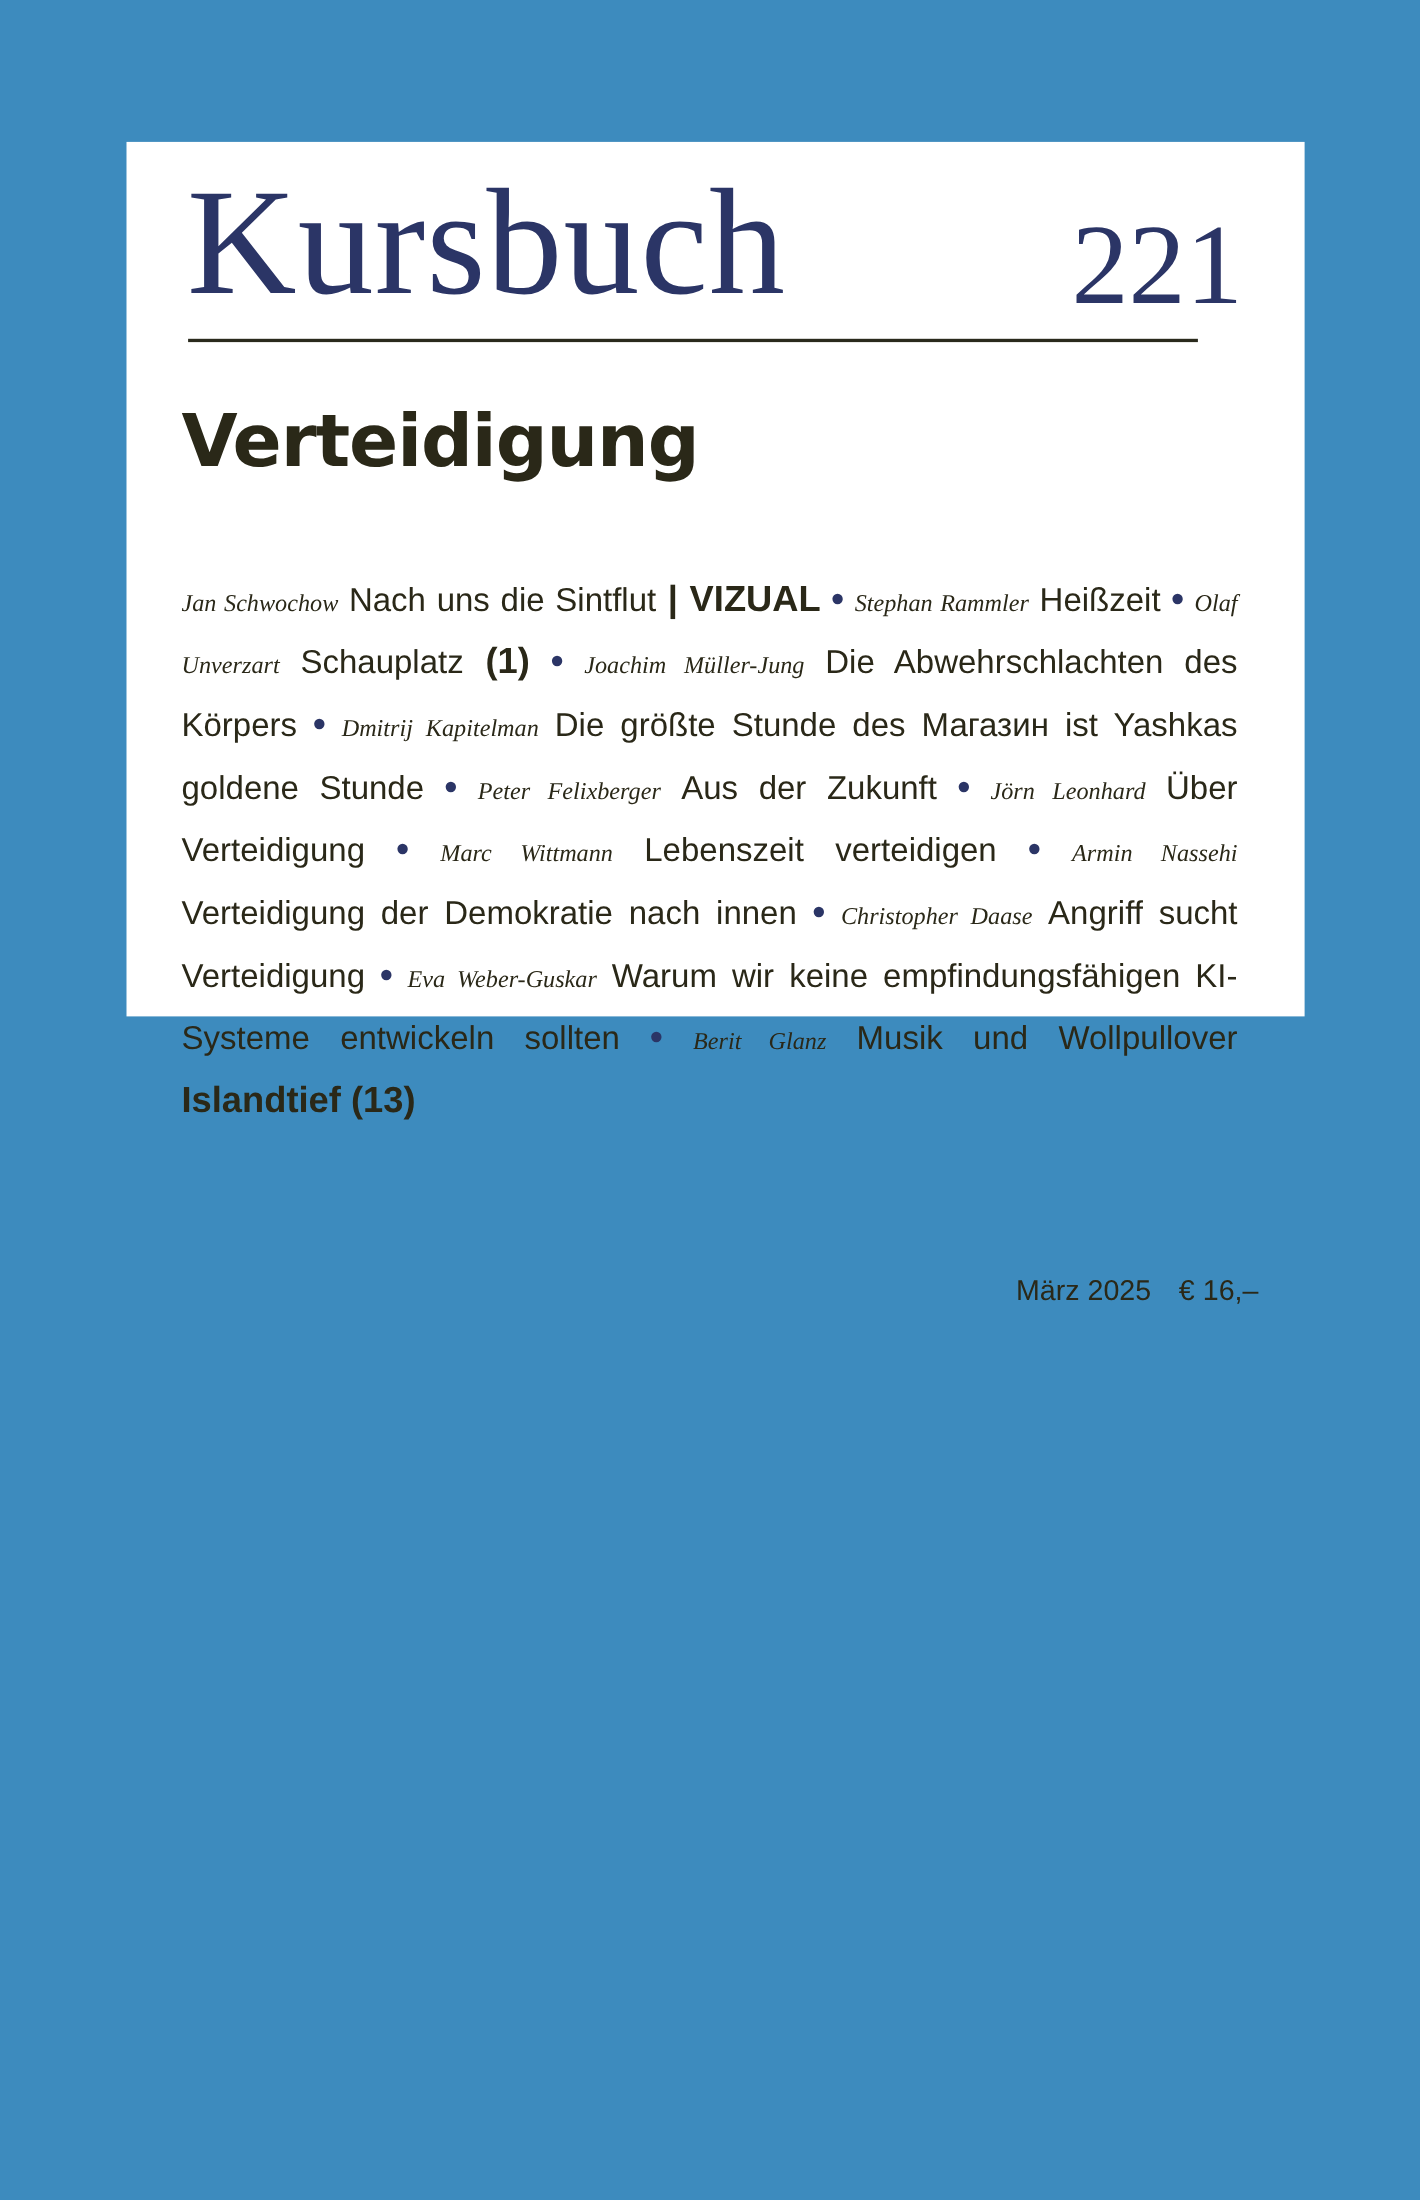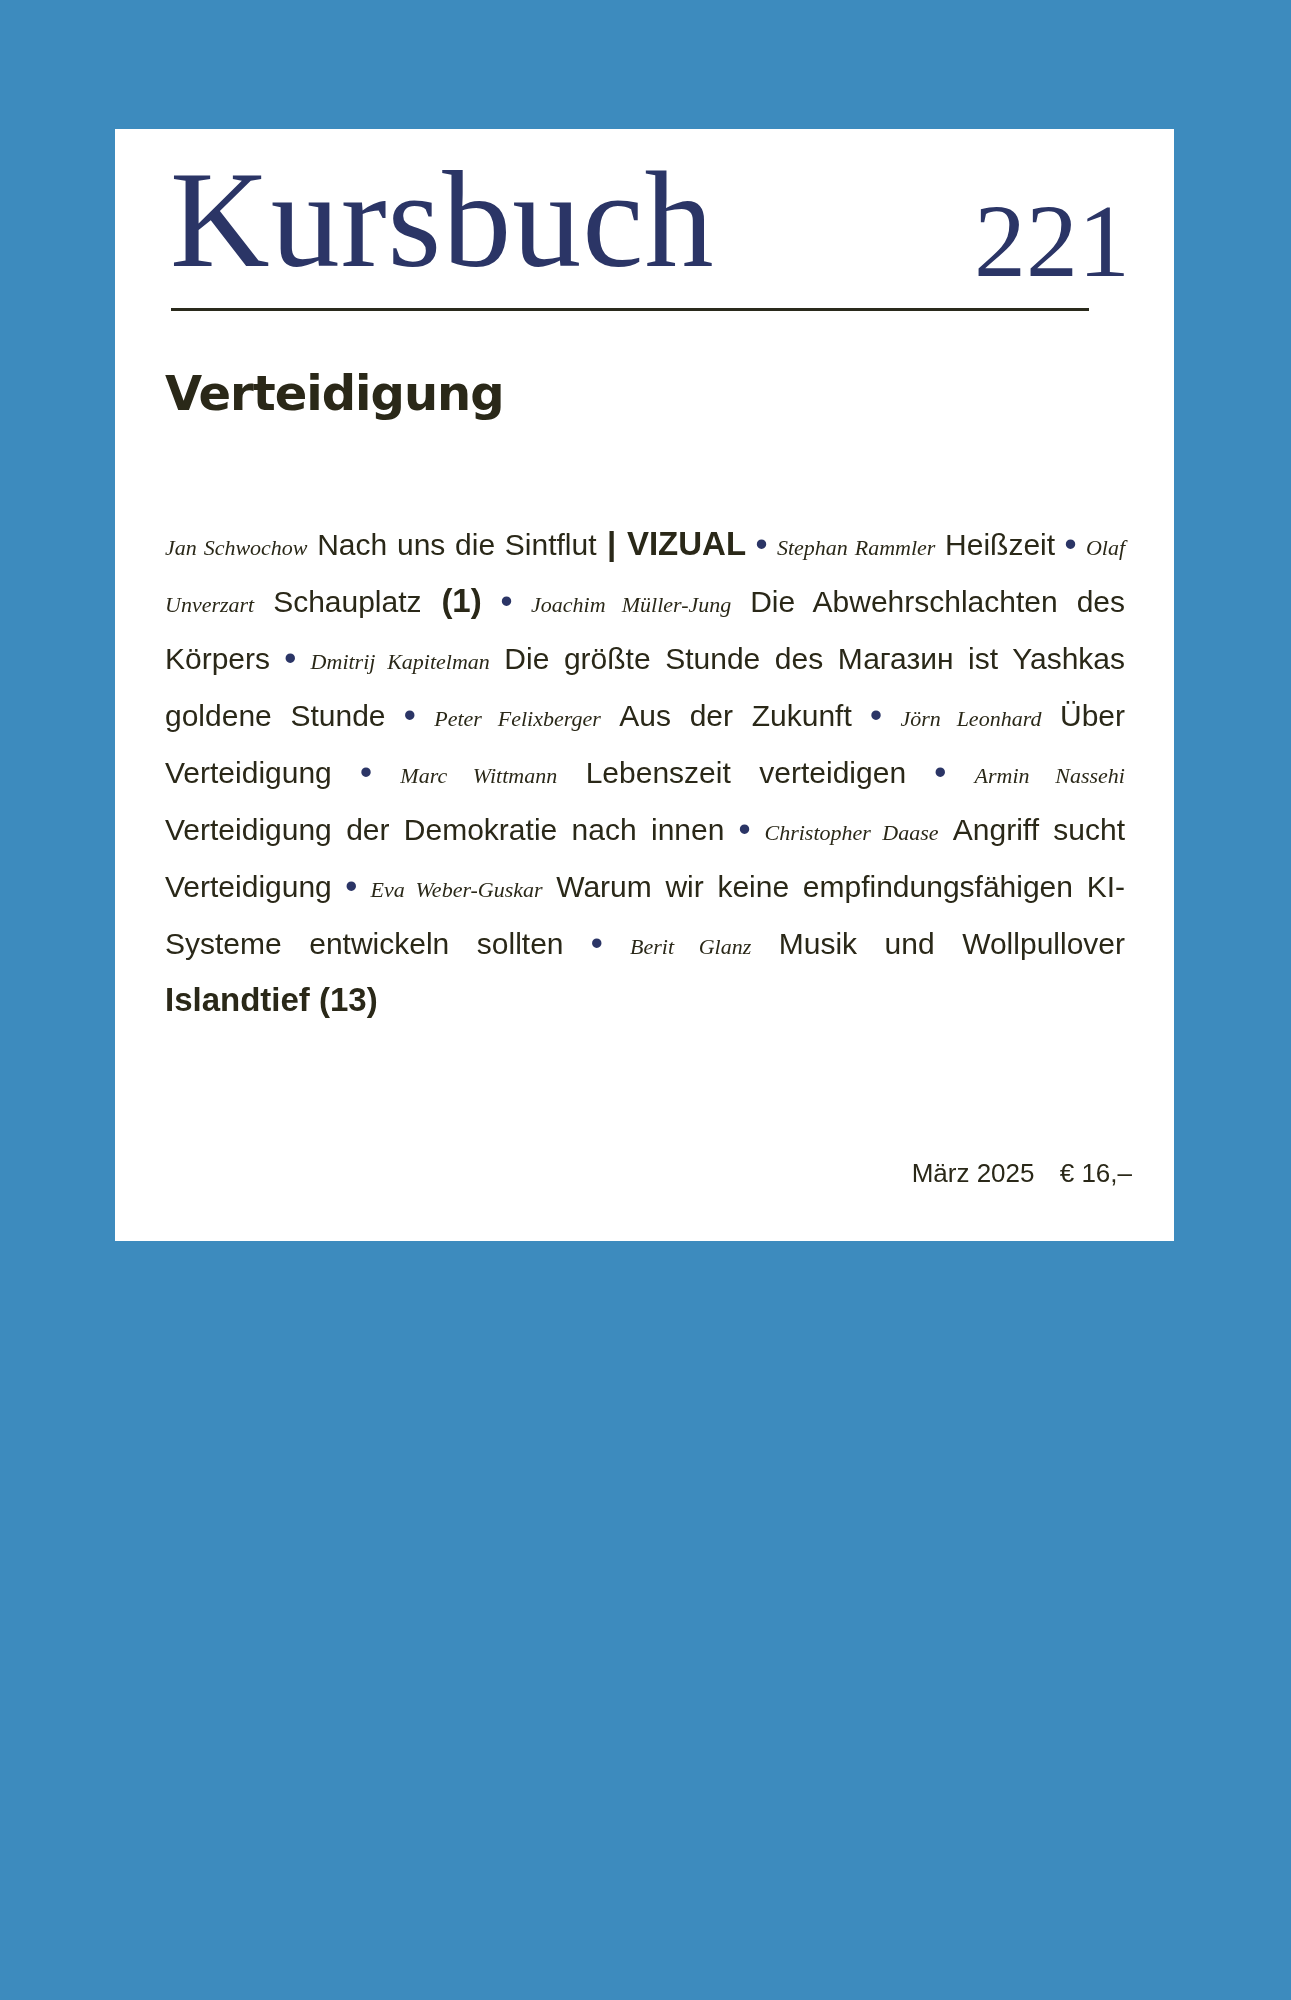--- a/index.html
+++ b/index.html
@@ -3,22 +3,23 @@
 <meta charset="utf-8">
 <style>
   html, body { margin:0; padding:0; }
   body {
     width:1291px; height:2000px;
     background:#3d8bbe;
     position:relative; overflow:hidden;
   }
   .panel {
     position:absolute; left:115px; top:129px;
-    width:1059px; height:1112px;
+    width:1059px; height:795px;
     background:#ffffff;
+    padding-left:12px;
   }
   .masthead {
     position:absolute; left:55px; top:22px; width:940px; height:180px;
   }
   .brand {
     position:absolute; left:0; top:0;
     font-family:"Liberation Serif", "DejaVu Serif", serif;
     font-size:138px; color:#2b3566; letter-spacing:1px;
     line-height:1;
   }
@@ -27,21 +28,21 @@
     font-family:"Liberation Serif", "DejaVu Serif", serif;
     font-size:104px; color:#2b3566; line-height:1;
   }
   .rule {
     position:absolute; left:56px; top:179px; width:918px; height:3px;
     background:#2a2a1c;
   }
   .title {
     position:absolute; left:50px; top:240px;
     font-family:"DejaVu Sans", "Liberation Sans", sans-serif;
-    font-weight:bold; font-size:48px; color:#2a2818;
+    font-weight:bold; font-size:66px; color:#2a2818;
     letter-spacing:-1px; line-height:1;
   }
   .contents {
     position:absolute; left:50px; top:388px; width:960px;
     font-size:33px; line-height:53px; color:#2a2818;
     text-align:justify;
   }
   .author {
     font-family:"Liberation Serif", "DejaVu Serif", serif;
     font-style:italic; font-size:22px; color:#2a2818;

